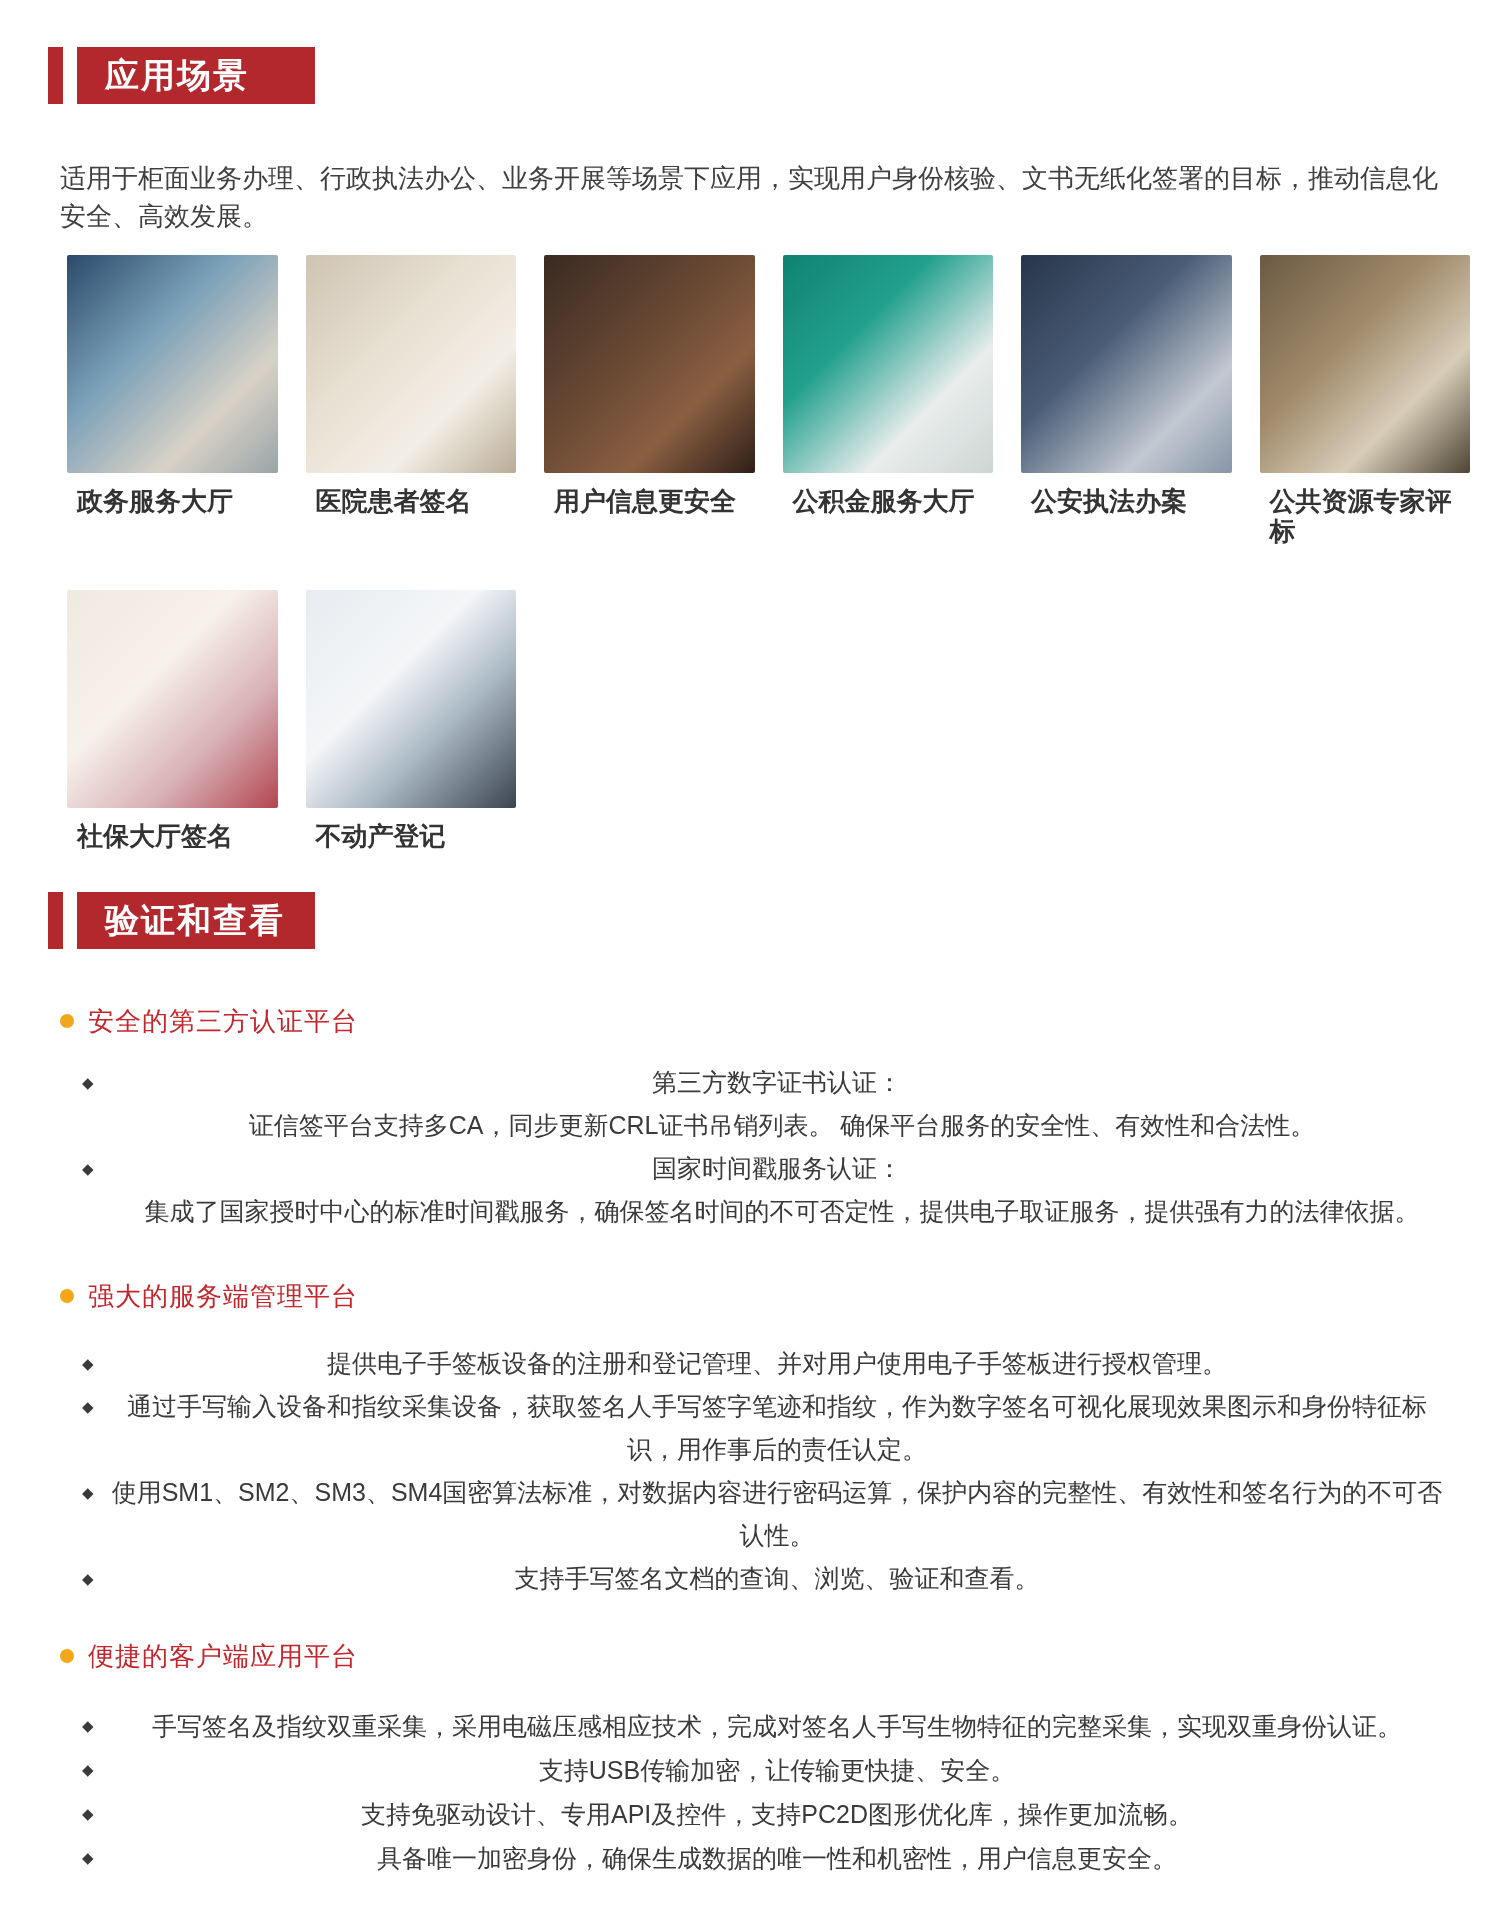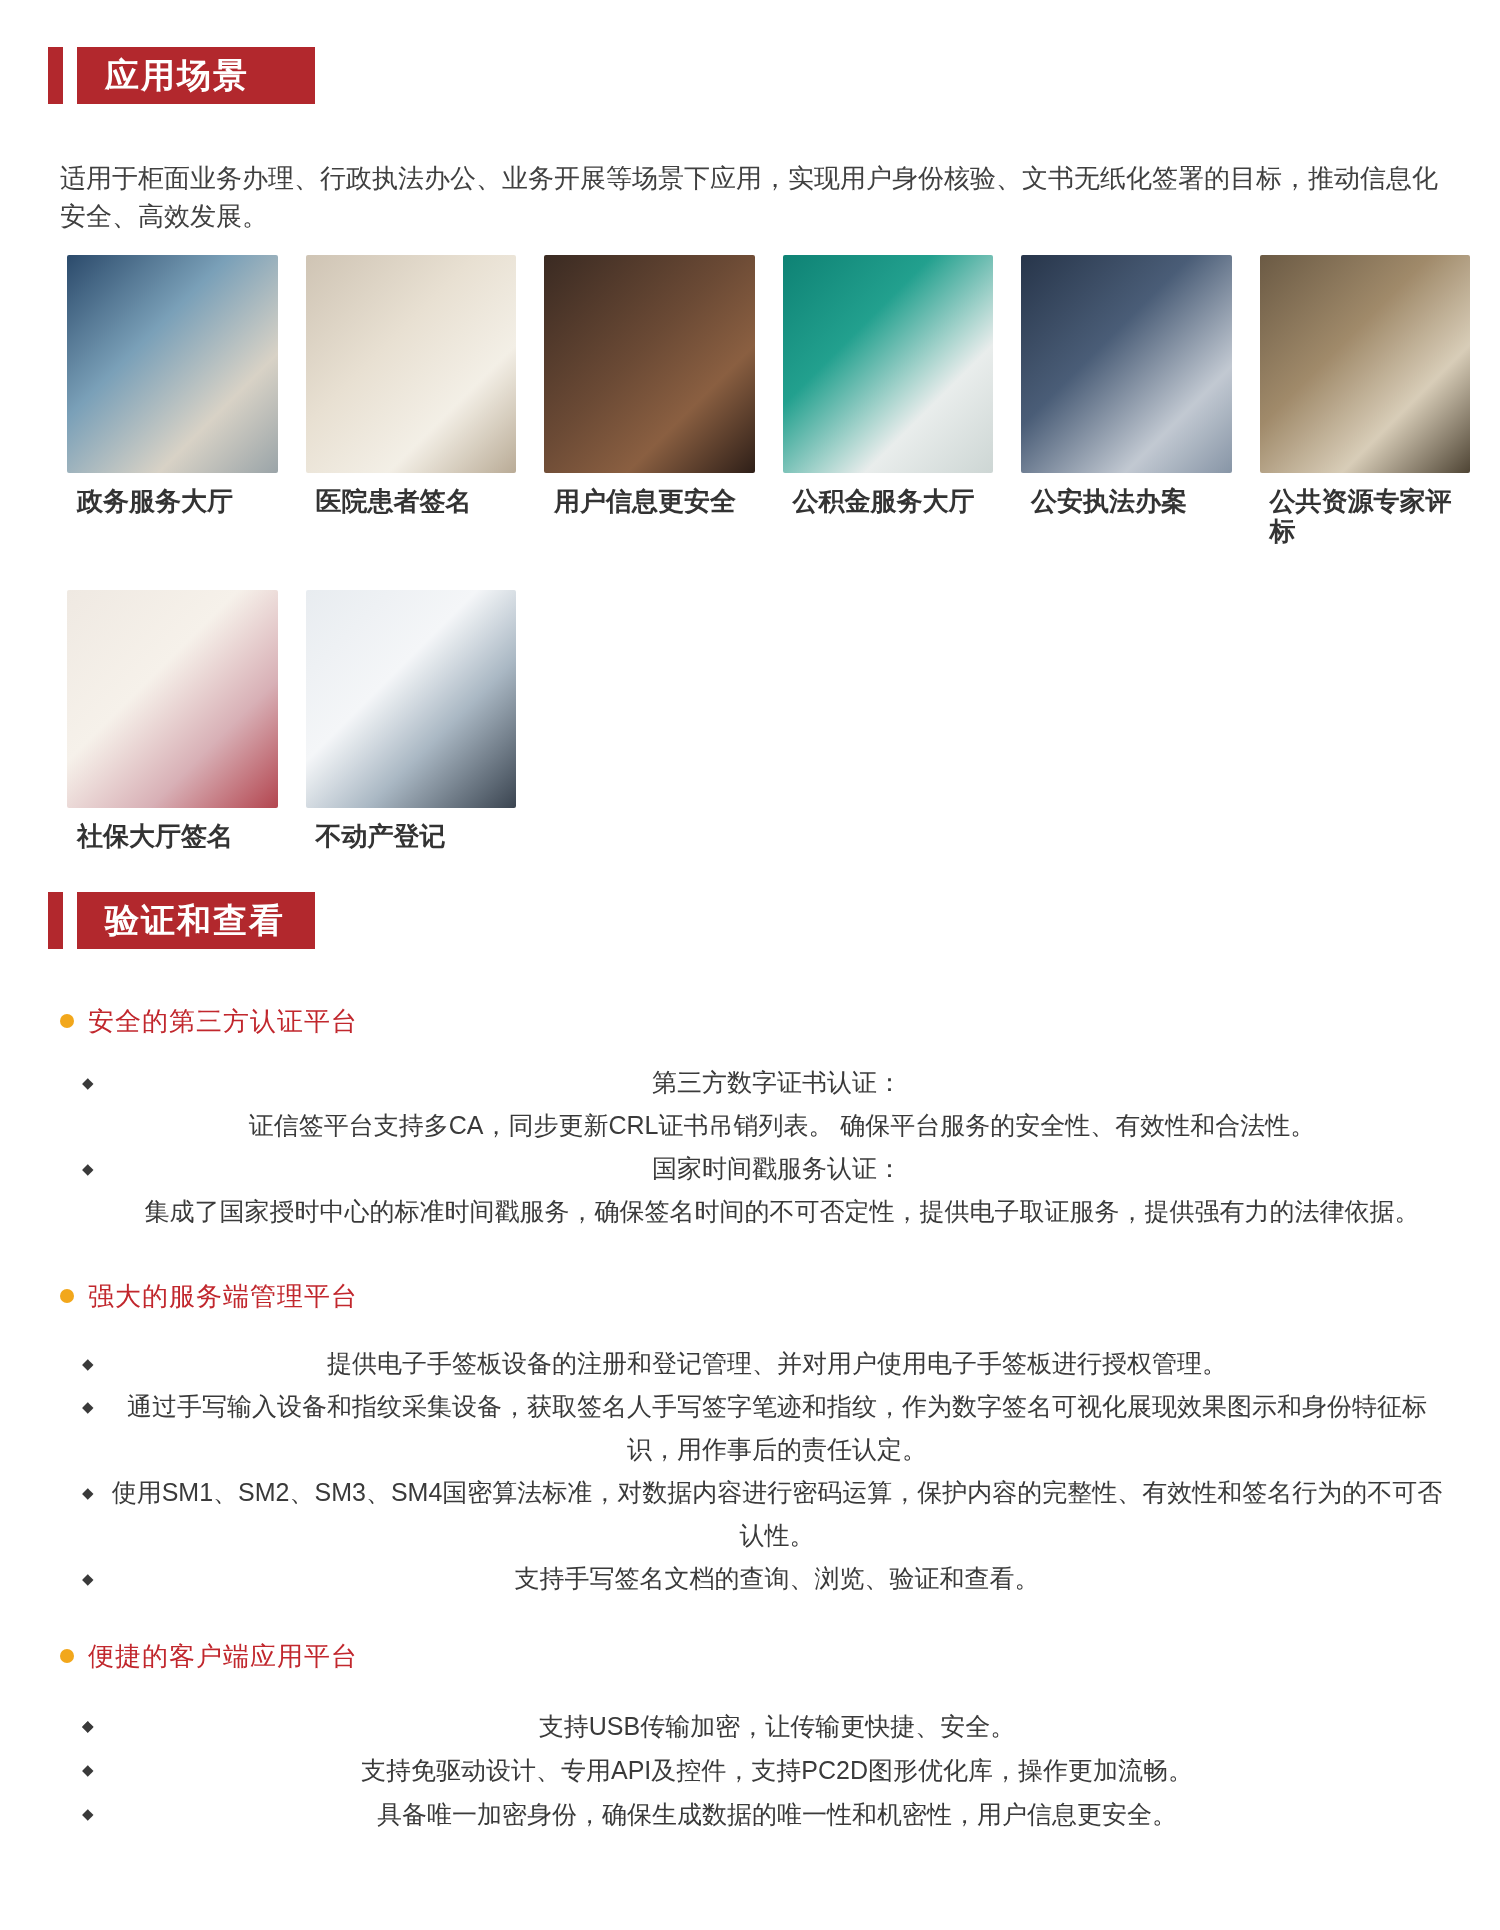--- a/index.html
+++ b/index.html
@@ -181,20 +181,21 @@
 </div>
 
 <div class="feature-group" id="group-2">
   <div class="group-heading">
     <span class="dot"></span>
     <span class="heading-text">便捷的客户端应用平台</span>
   </div>
   <ul class="feature-list">
     <li class="feature-item">
       <span class="diamond">◆</span>
+      <span>手写签名及指纹双重采集，采用电磁压感相应技术，完成对签名人手写生物特征的完整采集，实现双重身份认证。</span>
     </li>
     <li class="feature-item">
       <span class="diamond">◆</span>
       <span>支持USB传输加密，让传输更快捷、安全。</span>
     </li>
     <li class="feature-item">
       <span class="diamond">◆</span>
       <span>支持免驱动设计、专用API及控件，支持PC2D图形优化库，操作更加流畅。</span>
     </li>
     <li class="feature-item">

